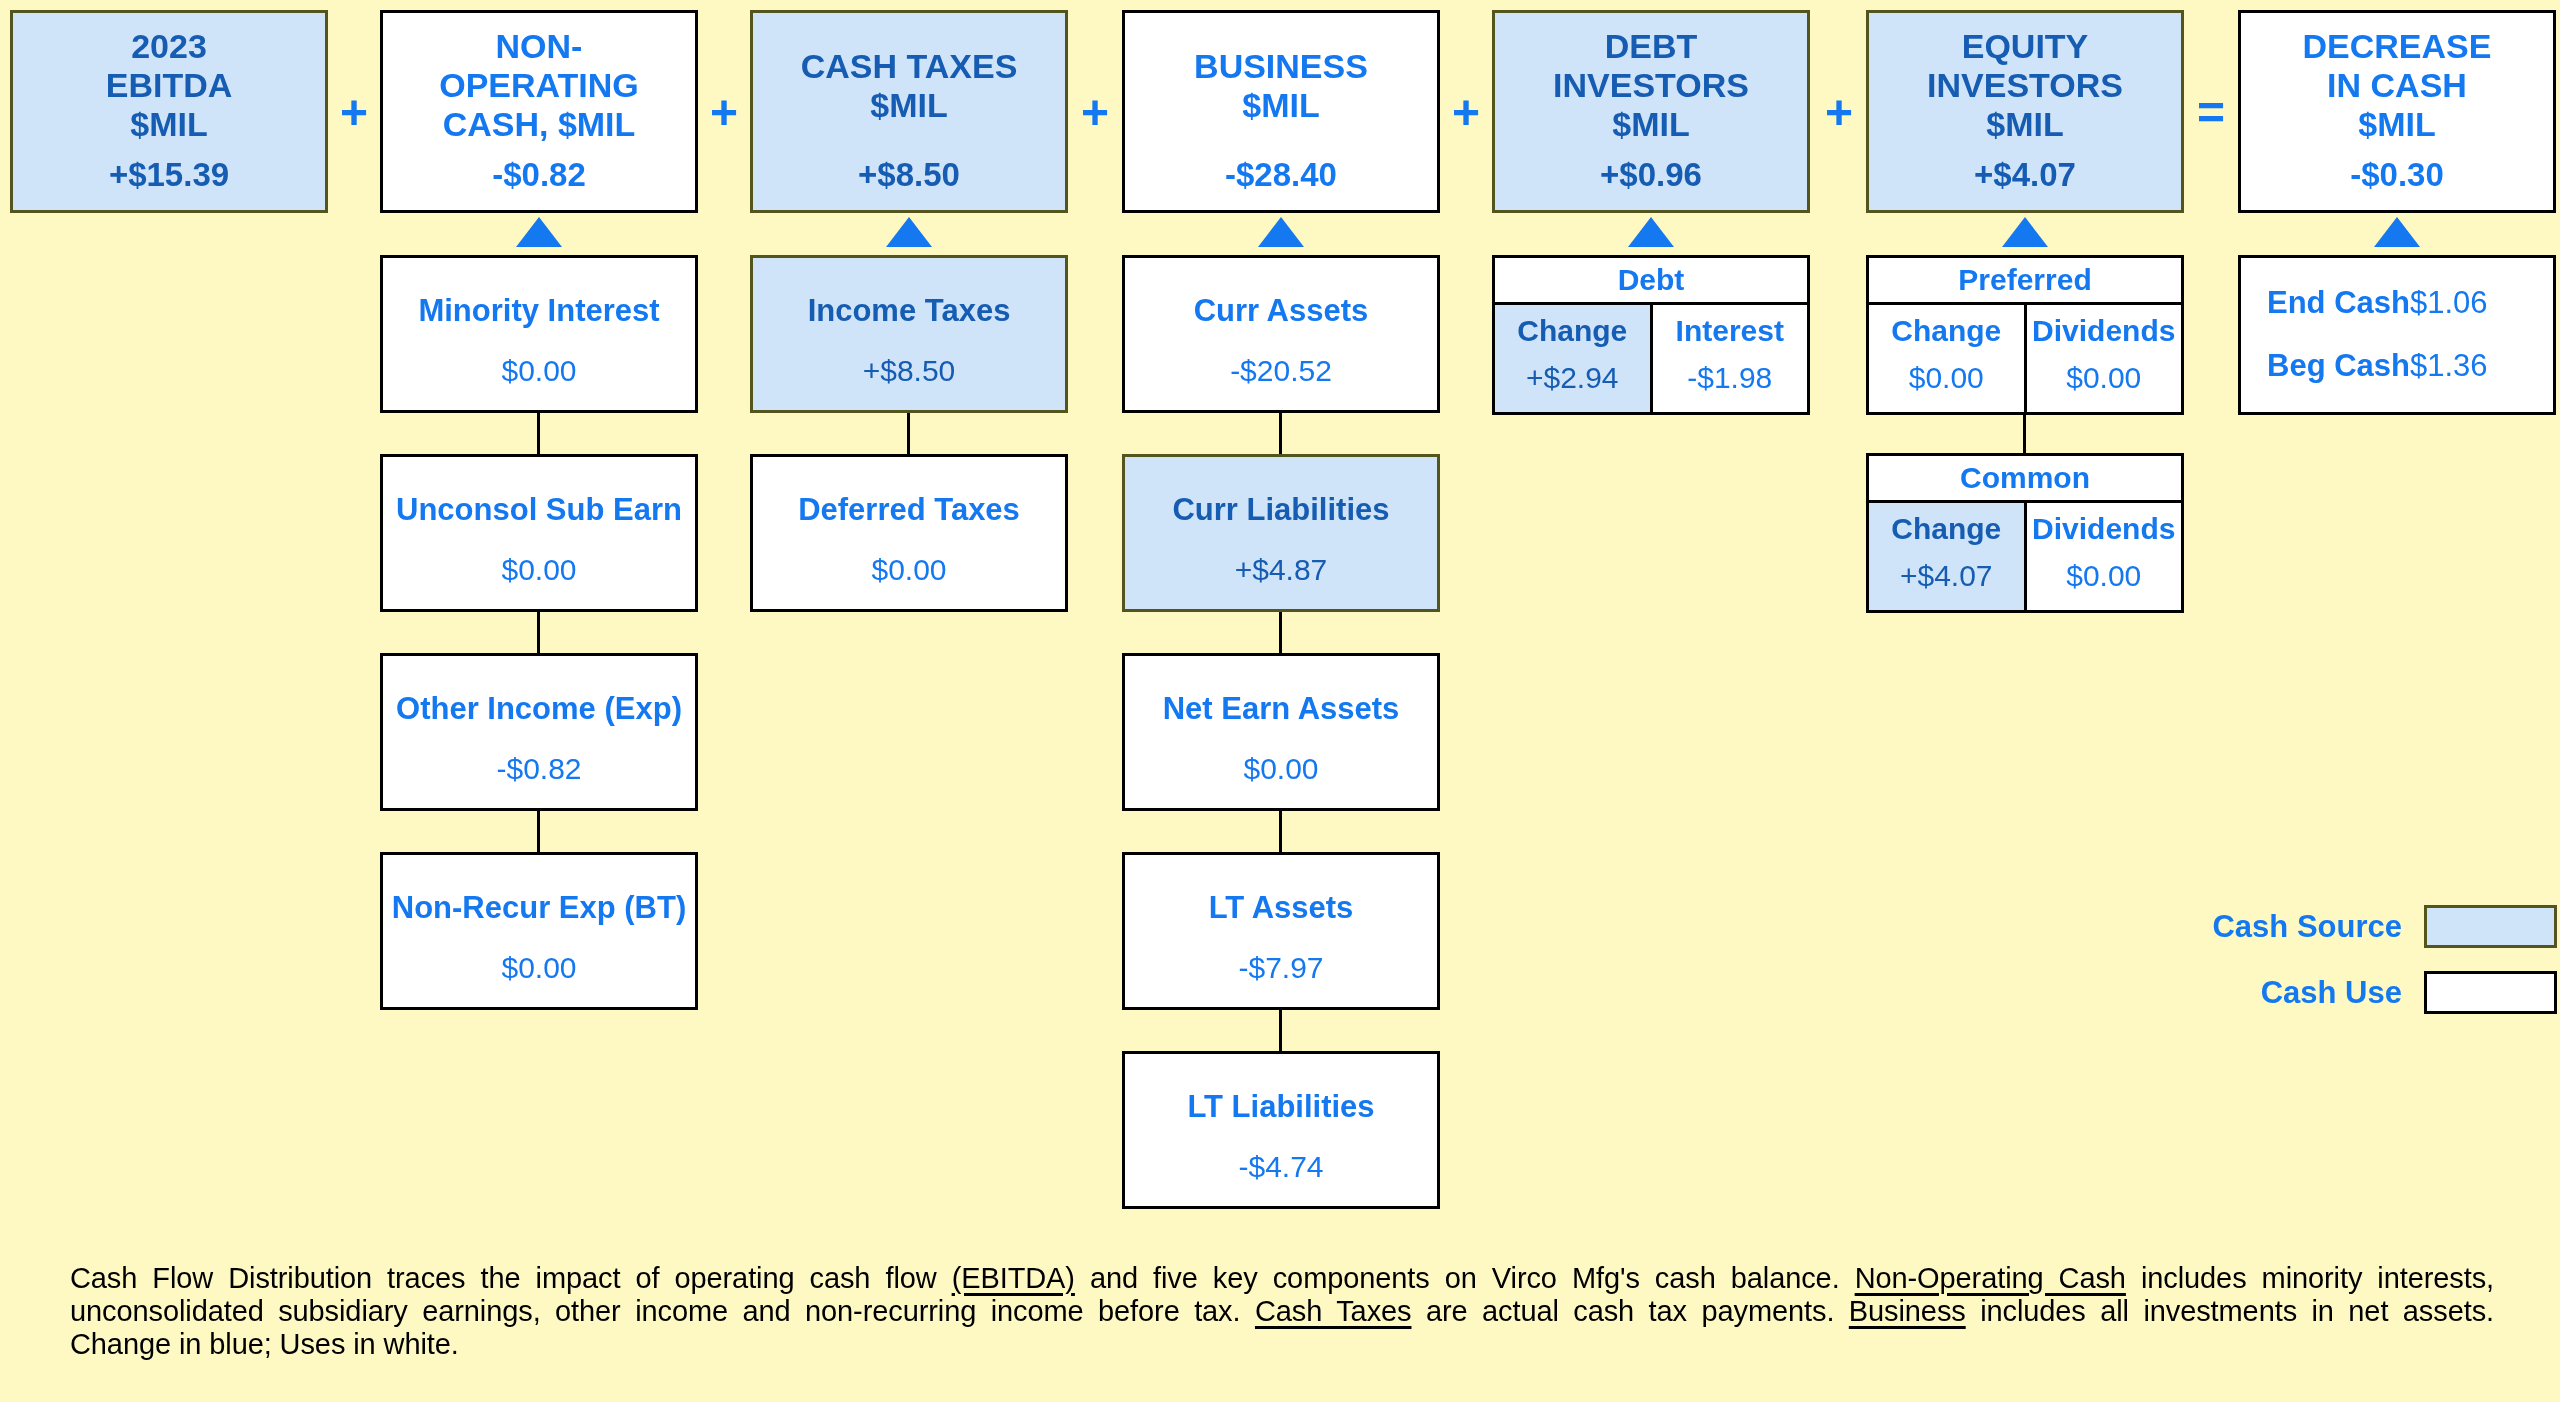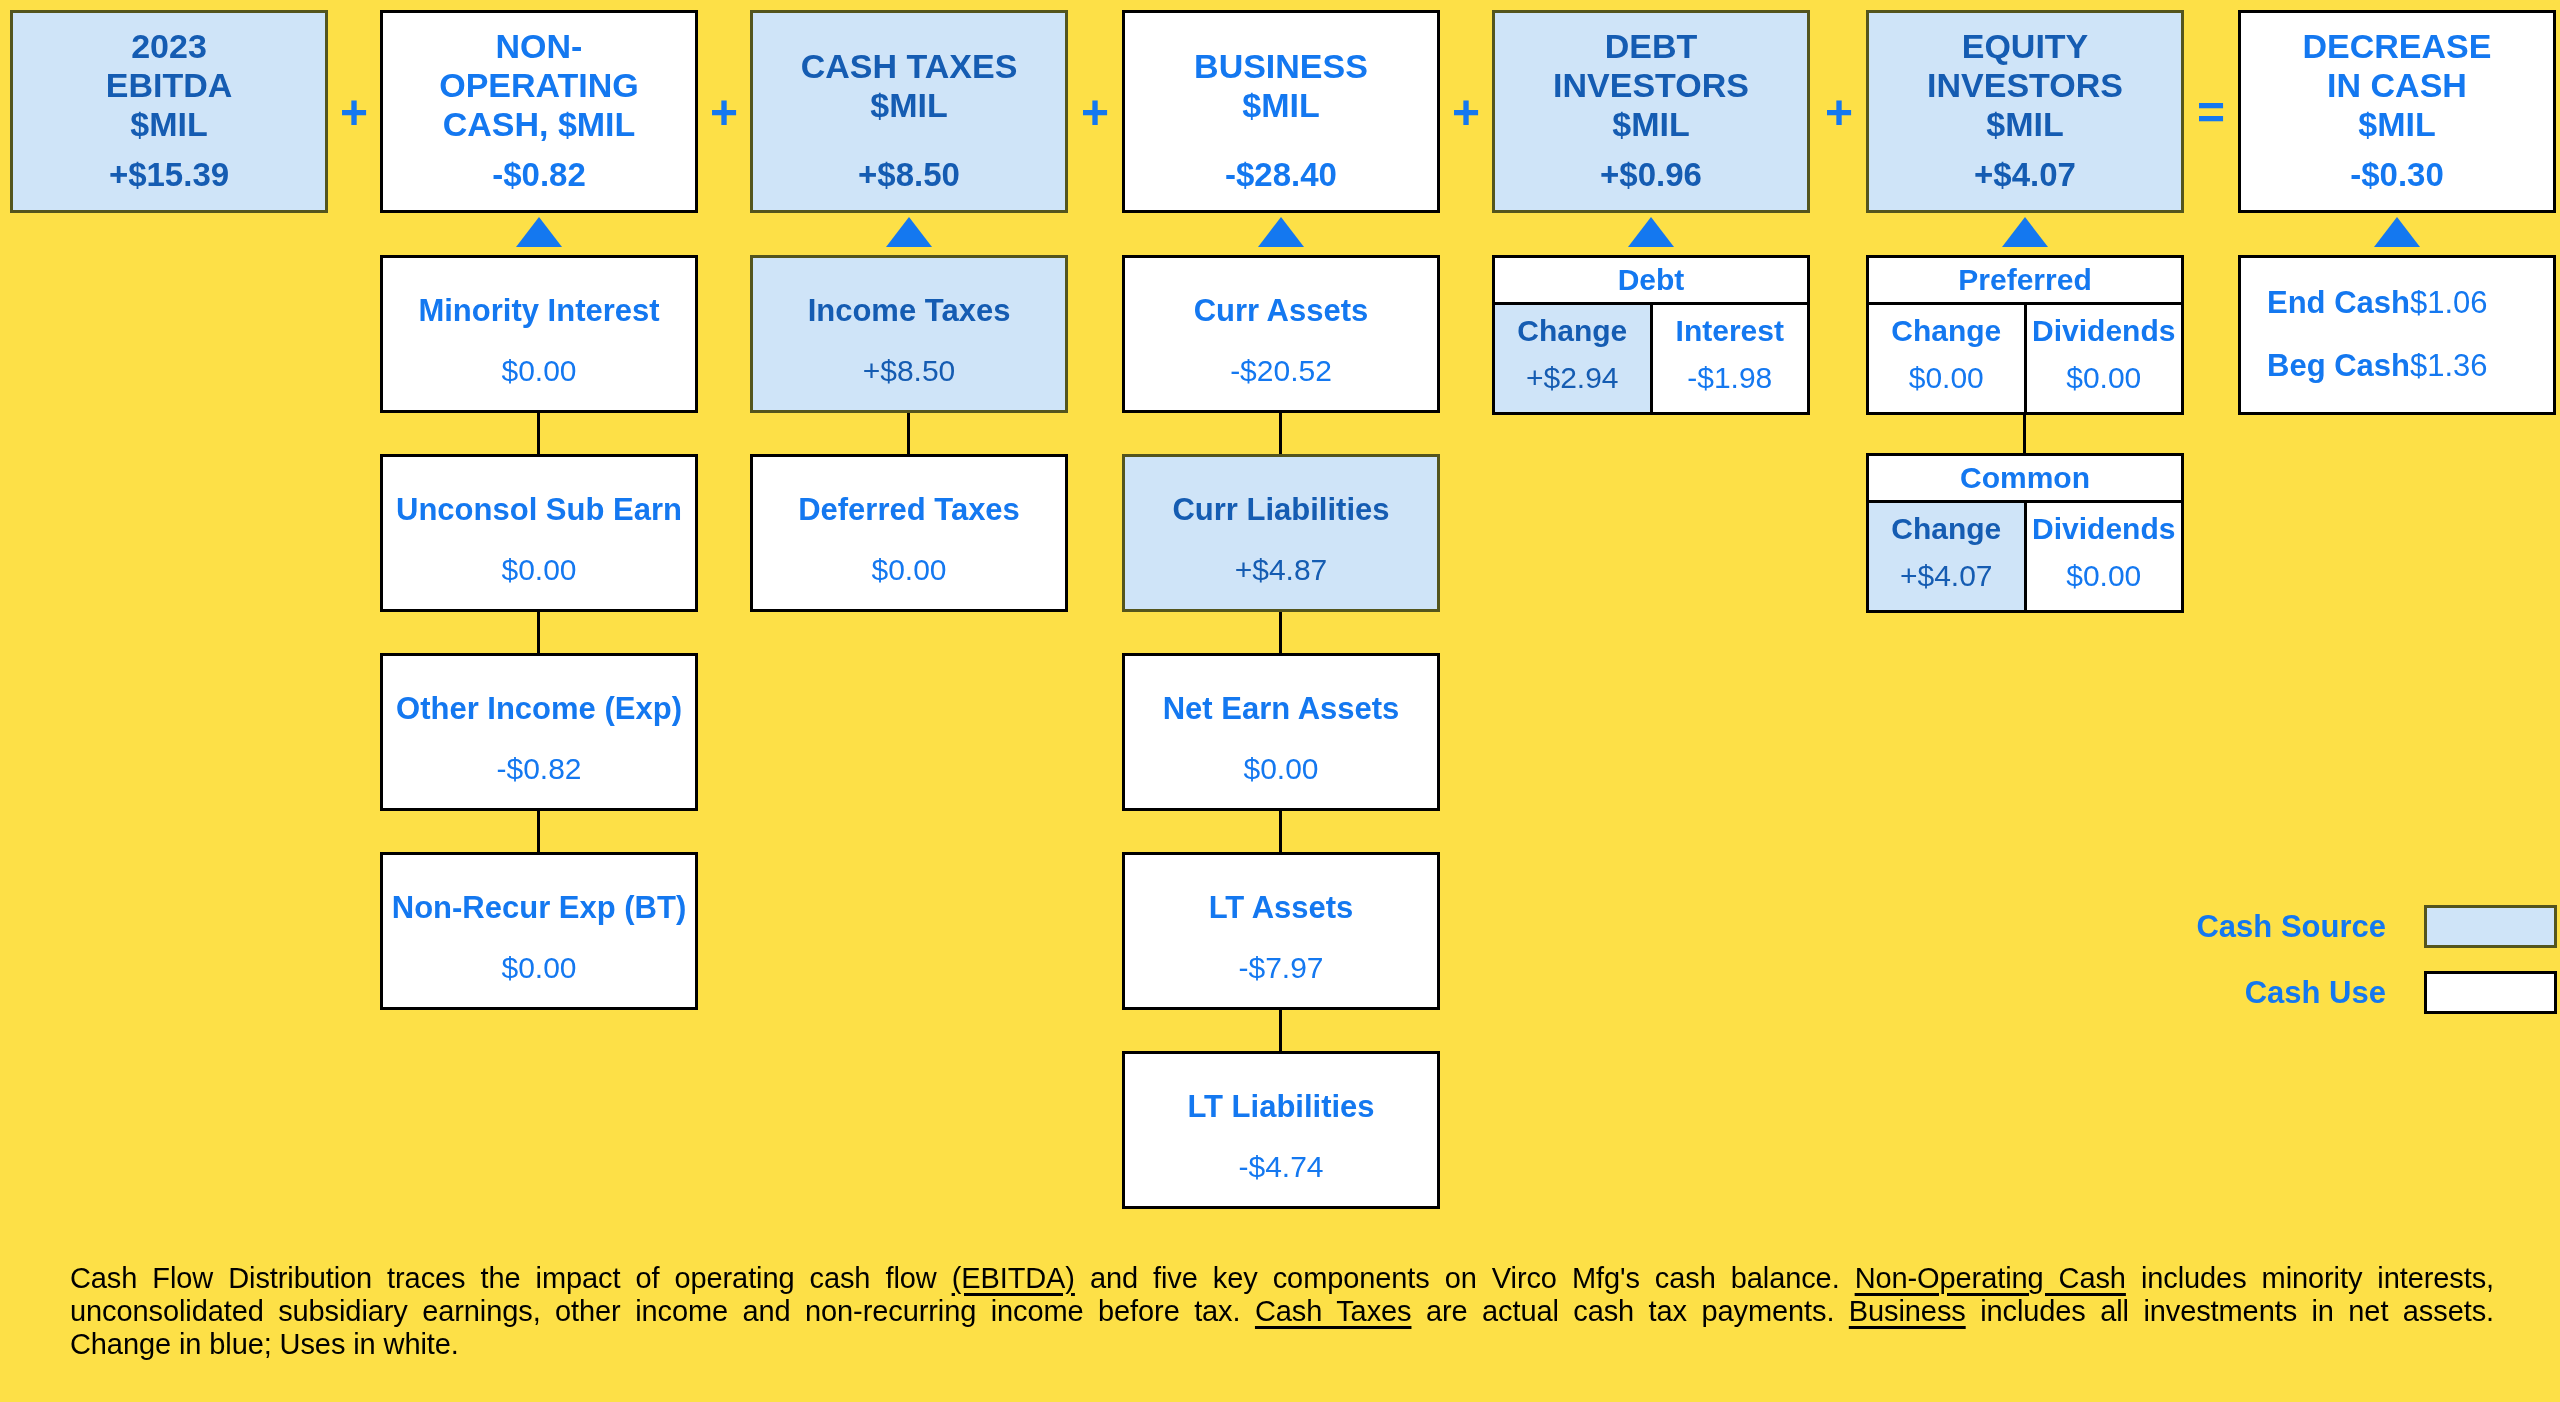--- a/index.html
+++ b/index.html
@@ -1,17 +1,17 @@
 <!DOCTYPE html>
 <html><head>
 <meta charset="utf-8">
 <style>
   html,body{margin:0;padding:0;background:#ffffff;}
   .canvas{
-    position:relative;width:2560px;height:1402px;background:#fde047;overflow:hidden;
+    position:relative;width:2560px;height:1402px;background:#fef9c3;overflow:hidden;
     font-family:"Liberation Sans","DejaVu Sans",sans-serif;
   }
   
   .box{
     position:absolute;width:318px;box-sizing:border-box;background:#ffffff;
     border:3px solid #000000;text-align:center;
   }
   .box.filled{background:#CFE4F8;border-color:#54551D;}
   
   .topbox{
@@ -60,21 +60,21 @@
   .cell .val{margin-top:13px;font-size:30px;color:#1478F0;}
   .cell.filled{background:#CFE4F8;}
   .cell.filled .lbl,.cell.filled .val{color:#155CB2;}
   
   .cashbox{top:255px;height:160px;padding:27px 22px 0 26px;}
   .cashrow{display:flex;margin-bottom:27px;}
   .cashrow .lbl{font-size:31px;font-weight:bold;color:#1478F0;}
   .cashrow .val{font-size:31px;color:#1478F0;}
   
   .legend-row{position:absolute;right:3px;height:43px;display:flex;align-items:center;}
-  .legend-lbl{font-size:31px;font-weight:bold;color:#1478F0;margin-right:38px;}
+  .legend-lbl{font-size:31px;font-weight:bold;color:#1478F0;margin-right:22px;}
   .swatch{width:127px;height:37px;}
   .swatch.filled{background:#CFE4F8;border:3px solid #54551D;}
   .swatch.empty{background:#ffffff;border:3px solid #000000;}
   
   .footnote{
     position:absolute;left:70px;top:1262px;width:2424px;color:#000000;
     font-size:29px;line-height:33px;letter-spacing:-0.1px;
   }
   .fline{text-align:justify;}
   .fline.just{text-align-last:justify;}

